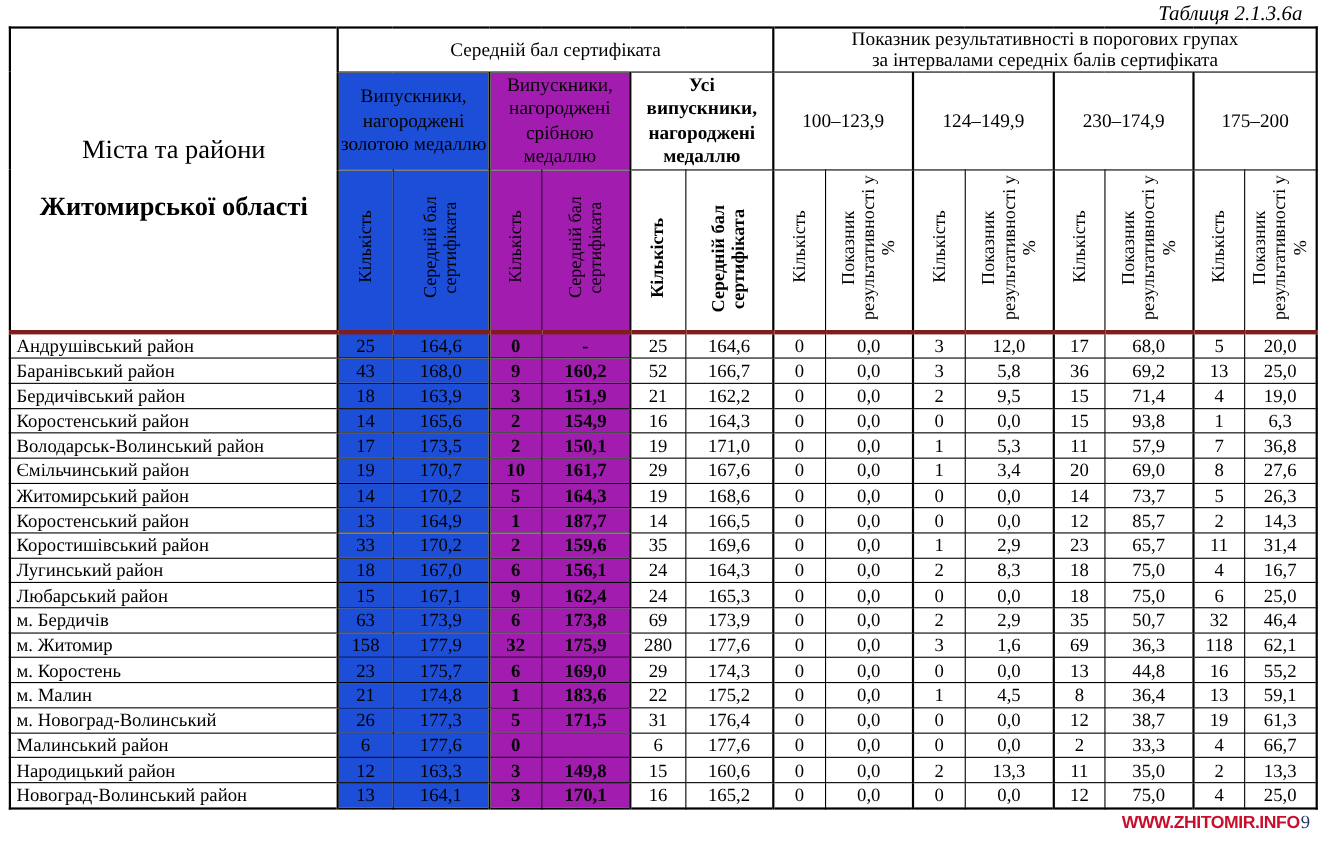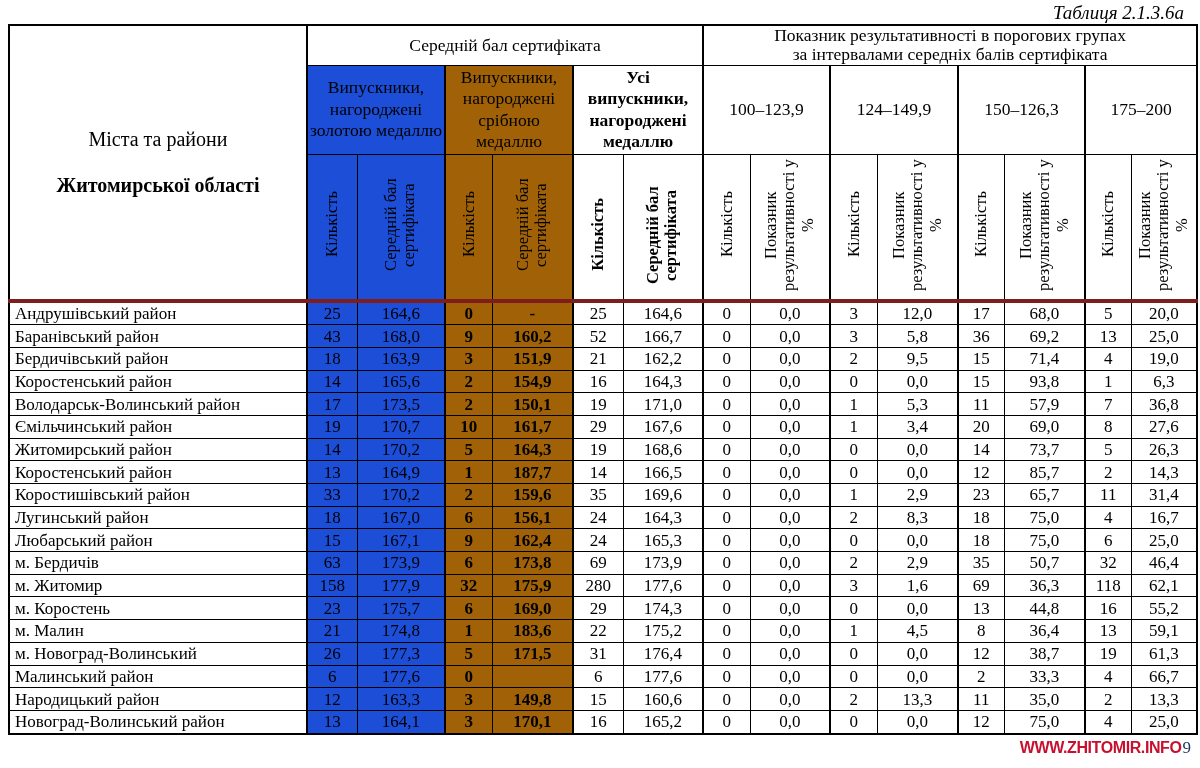--- a/index.html
+++ b/index.html
@@ -15,25 +15,25 @@
     border-collapse:collapse;table-layout:fixed;width:1189px;
     border:2px solid #000;
   }
   th,td{
     border:1px solid #000;padding:0;font-weight:normal;overflow:hidden;
     vertical-align:middle;text-align:center;
   }
   .hdr-top{height:37px;font-size:17.5px;line-height:1.1;}
   .hdr-grp{height:88px;font-size:17.5px;line-height:1.22;}
   .hdr-vert{height:140px;}
-  .hdr-name{font-size:20px;line-height:1.3;}
+  .hdr-name{font-size:24px;line-height:1.3;}
   td{font-size:17px;height:21.7px;line-height:1;}
   .name{text-align:left;padding-left:5px;}
   .gold{background:#1d4ed8;}
-  .silver{background:#a16207;}
+  .silver{background:#a21caf;}
   .b{font-weight:bold;margin-top:20px;}
   .gs{border-left:2px solid #000;}
   tr.first td{border-top:4px solid #7f1d1d;}
   .vert{
     writing-mode:vertical-rl;transform:rotate(180deg);display:inline-block;
     max-height:132px;font-size:16.5px;line-height:1.12;
   }
   .footer{position:absolute;top:738px;right:9px;white-space:nowrap;}
   .site{
     font-family:"Liberation Sans",sans-serif;font-weight:bold;font-size:16px;
@@ -76,21 +76,21 @@
           <div>Показник результативності в порогових групах</div>
           <div>за інтервалами середніх балів сертифіката</div>
         </th>
       </tr>
       <tr>
         <th colspan="2" class="hdr-grp gold gs">Випускники, нагороджені золотою медаллю</th>
         <th colspan="2" class="hdr-grp silver gs">Випускники, нагороджені срібною медаллю</th>
         <th colspan="2" class="hdr-grp b gs">Усі випускники, нагороджені медаллю</th>
         <th colspan="2" class="hdr-grp gs">100–123,9</th>
         <th colspan="2" class="hdr-grp gs">124–149,9</th>
-        <th colspan="2" class="hdr-grp gs">150–126,3</th>
+        <th colspan="2" class="hdr-grp gs">230–174,9</th>
         <th colspan="2" class="hdr-grp gs">175–200</th>
       </tr>
       <tr>
         <th class="hdr-vert gold gs"><span class="vert">Кількість</span></th>
         <th class="hdr-vert gold"><span class="vert">Середній бал сертифіката</span></th>
         <th class="hdr-vert silver gs"><span class="vert">Кількість</span></th>
         <th class="hdr-vert silver"><span class="vert">Середній бал сертифіката</span></th>
         <th class="hdr-vert gs"><span class="vert b">Кількість</span></th>
         <th class="hdr-vert"><span class="vert b">Середній бал сертифіката</span></th>
         <th class="hdr-vert gs"><span class="vert">Кількість</span></th>

